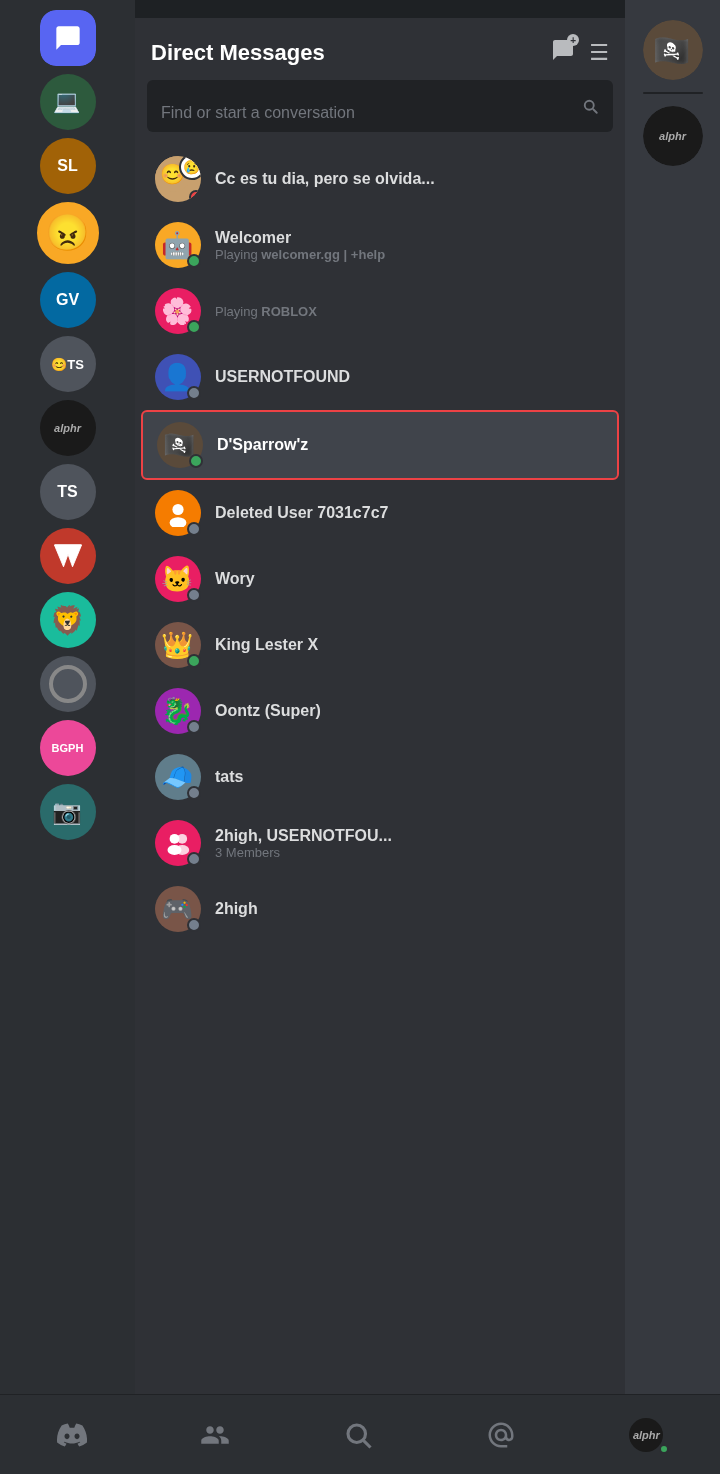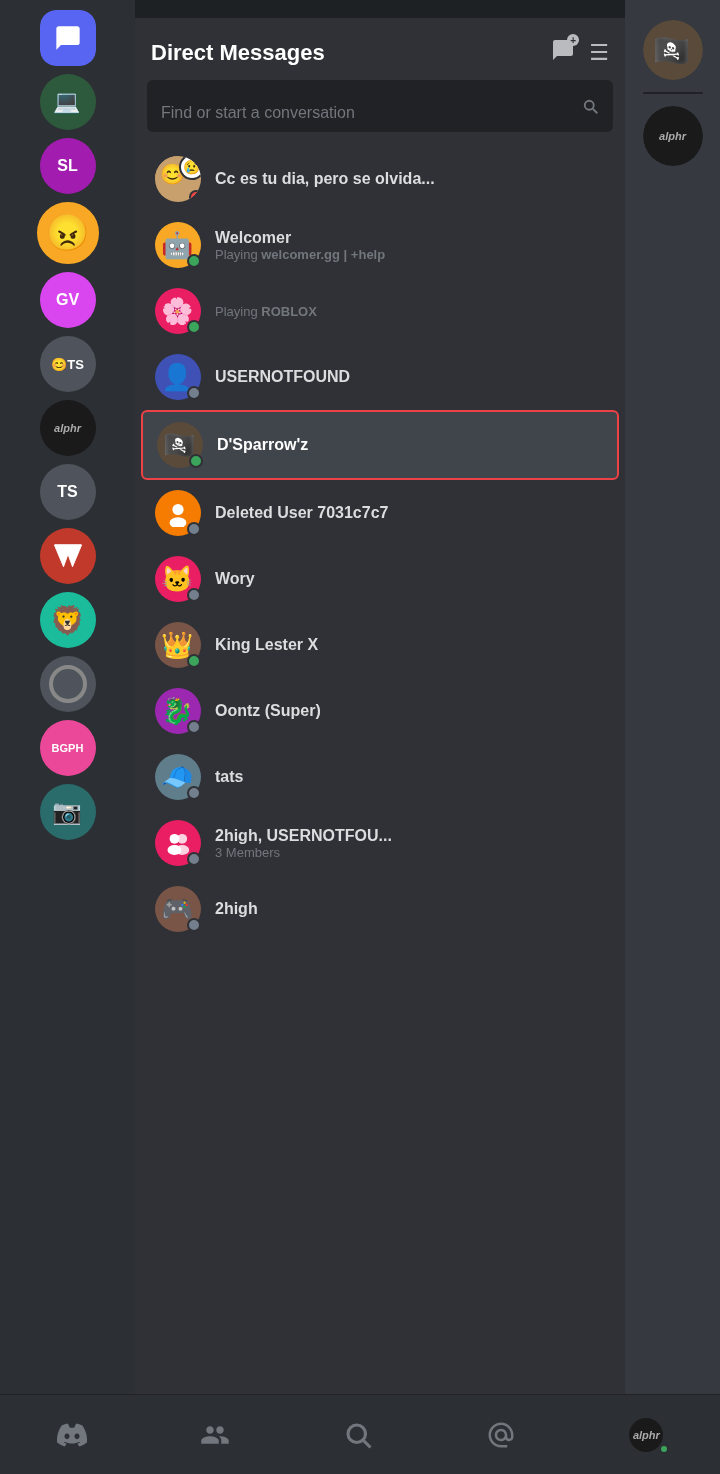--- a/index.html
+++ b/index.html
@@ -289,29 +289,29 @@
       <svg width="28" height="28" viewBox="0 0 24 24" fill="white">
         <path d="M20 2H4c-1.1 0-2 .9-2 2v18l4-4h14c1.1 0 2-.9 2-2V4c0-1.1-.9-2-2-2z"></path>
       </svg>
     </div>
   </div>
 
   <div class="sidebar-item" style="background:#2d5a3d; border-radius:50%;">
     <span style="font-size:22px;">💻</span>
   </div>
 
-  <div class="avatar-placeholder" style="background:#a21caf;">
+  <div class="avatar-placeholder" style="background:#a16207;">
     <span>SL</span>
   </div>
 
   <div class="sidebar-item" style="background:#f9a825; width:62px; height:62px; border: 3px solid #f9a825; border-radius:50%;">
     <span style="font-size:36px;">😠</span>
   </div>
 
-  <div class="avatar-placeholder" style="background:#d946ef;">
+  <div class="avatar-placeholder" style="background:#0369a1;">
     <span>GV</span>
   </div>
 
   <div class="avatar-placeholder" style="background:#4f545c; font-size:13px;">
     <span>😊TS</span>
   </div>
 
   <div class="sidebar-item" style="background:#1a1a1a; border-radius:50%;">
     <span style="font-size:11px; color:#aaa; font-weight:bold; font-style:italic;">alphr</span>
   </div>

